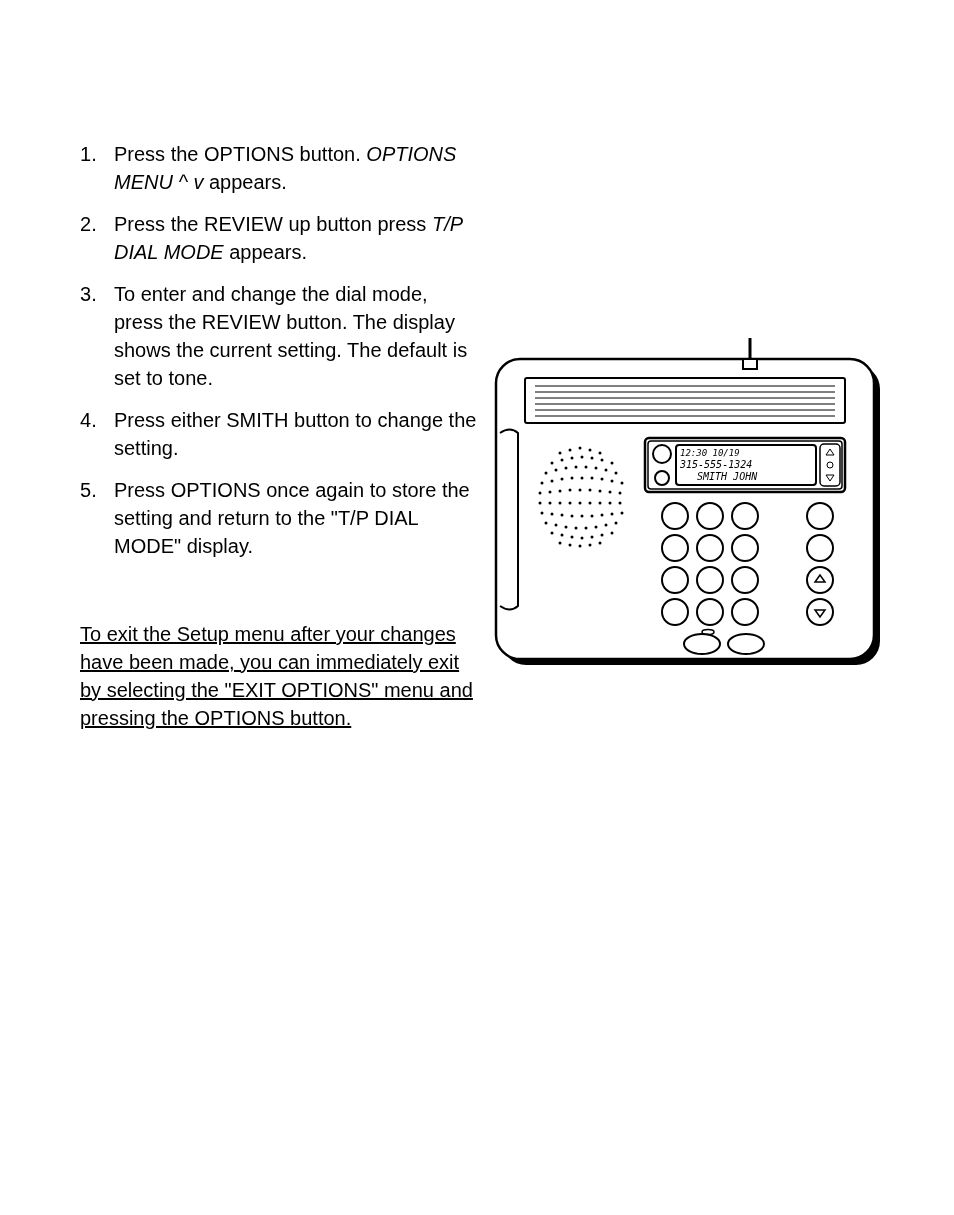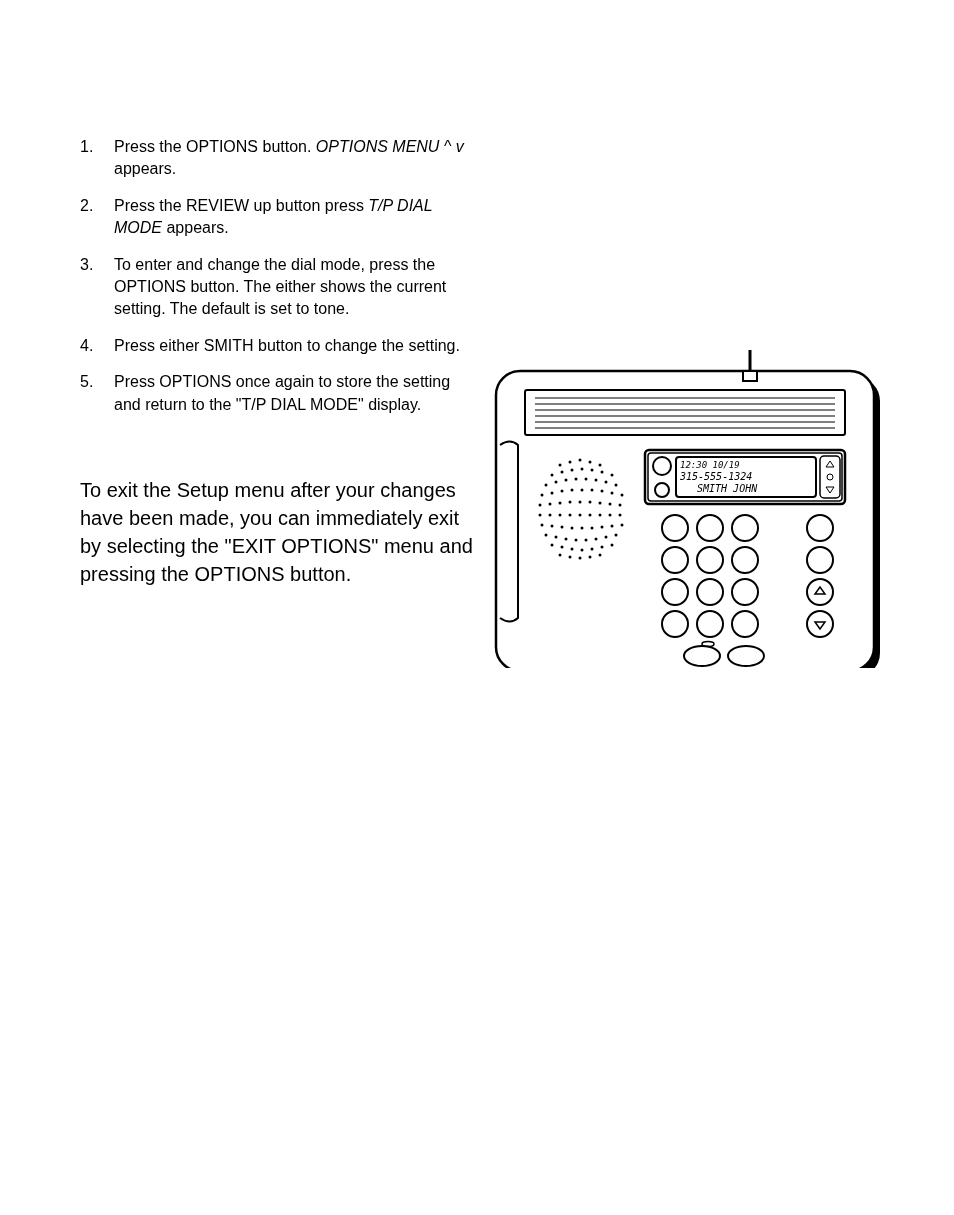--- a/index.html
+++ b/index.html
@@ -13,21 +13,21 @@
       padding: 120px 80px 60px 80px;
       position: relative;
     }
     .intro {
       font-size: 20px;
       line-height: 1.4;
       margin-bottom: 20px;
       max-width: 400px;
     }
     .step-list {
-      font-size: 16px;
+      font-size: 20px;
       line-height: 1.4;
       max-width: 400px;
       padding-left: 0;
       list-style: none;
       counter-reset: step;
     }
     .step-list li {
       counter-increment: step;
       position: relative;
       padding-left: 34px;
@@ -40,24 +40,25 @@
       top: 0;
     }
     .italic {
       font-style: italic;
     }
     .outro {
       font-size: 20px;
       line-height: 1.4;
       max-width: 400px;
       margin-top: 60px;
+      text-decoration: underline;
     }
     .illustration {
       position: absolute;
-      top: 350px;
+      top: 338px;
       left: 490px;
       width: 390px;
       height: 340px;
     }
     .illustration svg {
       width: 100%;
       height: 100%;
     }
   </style>
 </head>
@@ -67,21 +68,21 @@
 
 
   <ol class="step-list">
     <li>
       <span>Press the OPTIONS button. </span><span class="italic">OPTIONS MENU ^ v</span><span> appears.</span>
     </li>
     <li>
       <span>Press the REVIEW up button press </span><span class="italic">T/P DIAL MODE</span><span> appears.</span>
     </li>
     <li>
-      <span>To enter and change the dial mode, press the OPTIONS button. The either shows the current setting. The default is set to tone.</span><span class="italic"></span><span></span>
+      <span>To enter and change the dial mode, press the REVIEW button. The display shows the current setting. The default is set to tone.</span><span class="italic"></span><span></span>
     </li>
     <li>
       <span>Press either SMITH button to change the setting.</span><span class="italic"></span><span></span>
     </li>
     <li>
       <span>Press OPTIONS once again to store the setting and return to the "T/P DIAL MODE" display.</span><span class="italic"></span><span></span>
     </li>
   </ol>
 
   <p class="outro">To exit the Setup menu after your changes have been made, you can immediately exit by selecting the "EXIT OPTIONS" menu and pressing the OPTIONS button.</p>

